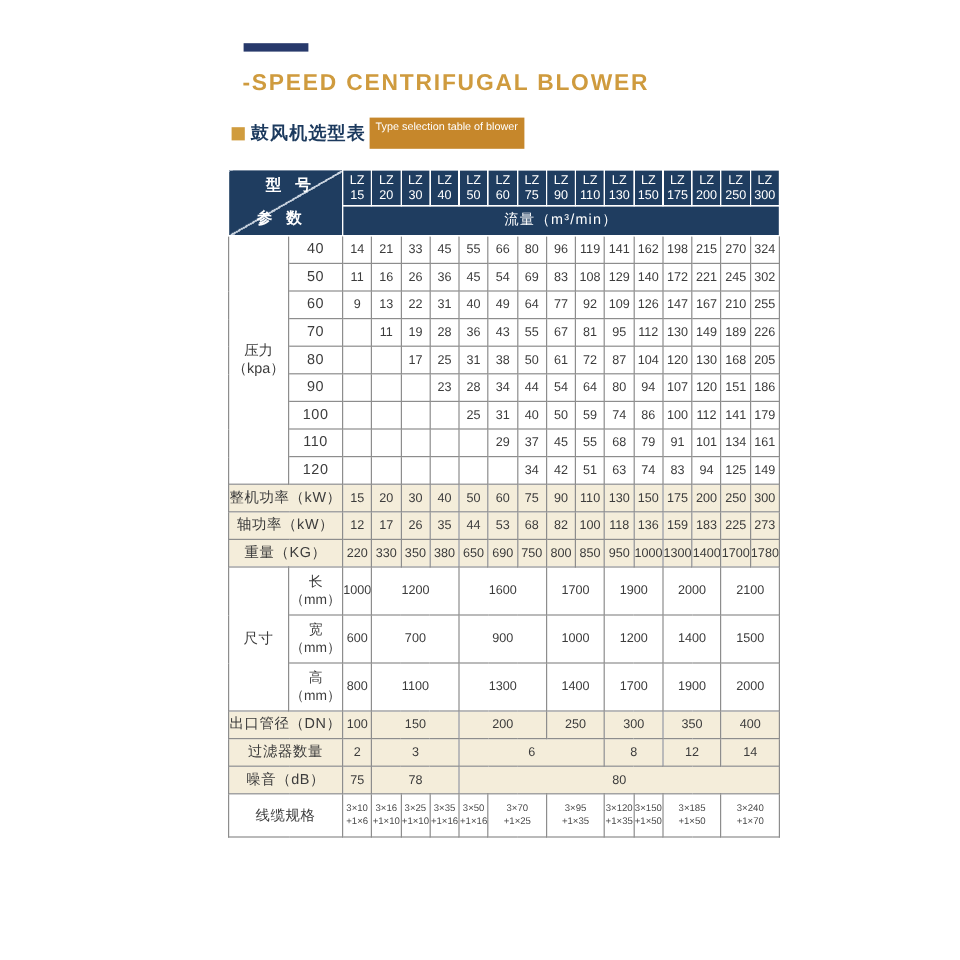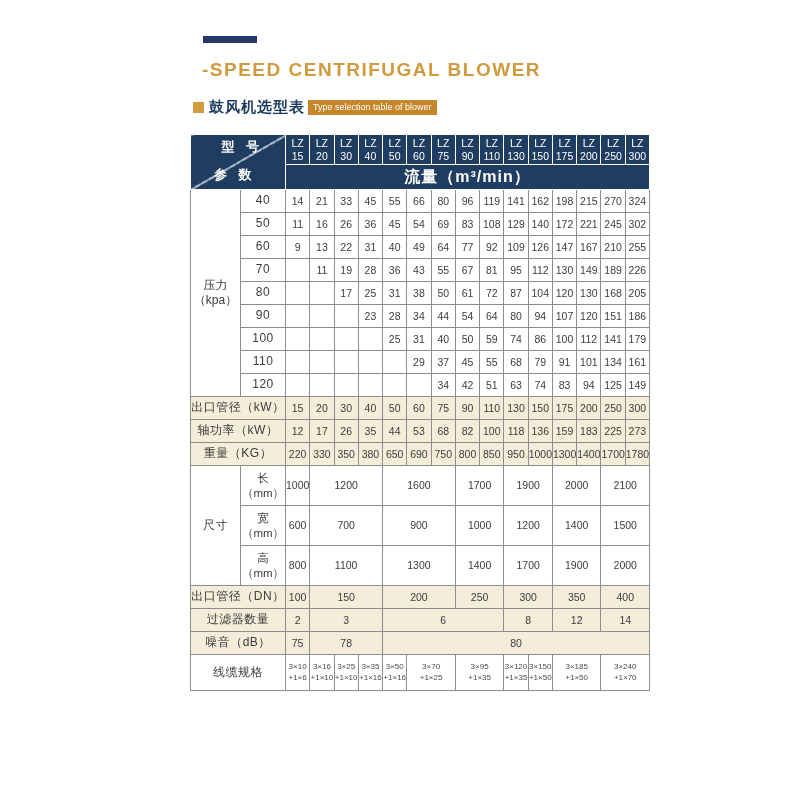--- a/index.html
+++ b/index.html
@@ -6,28 +6,28 @@
   html,body { width:800px; height:800px; background:#ffffff; font-family:"Liberation Sans",sans-serif; }
   .page { position:relative; width:800px; height:800px; background:#fff; overflow:hidden; }
   .content { position:absolute; left:190px; top:0; width:465px; }
 
   .top-bar { margin:36px 0 0 13px; width:54px; height:7px; background:#27396b; }
   .main-title { margin:10px 0 0 12px; color:#cf9b3e; font-size:19px; font-weight:bold; letter-spacing:1.5px; line-height:33px; }
   .section-title { margin:8px 0 0 4px; color:#1c3a5e; font-size:28px; font-weight:bold; letter-spacing:2px; }
   .caption-row { margin:12px 0 0 3px; display:flex; align-items:center; }
   .bullet { width:11px; height:11px; background:#d09c3e; margin-right:5px; flex:0 0 auto; }
   .caption-zh { color:#1c3a5e; font-size:15px; font-weight:bold; letter-spacing:1px; }
-  .caption-badge { background:#c6872b; color:#fff; font-size:9px; padding:2px 5px 3px 5px; margin-left:3px; white-space:nowrap; }
+  .caption-badge { background:#c6872b; color:#fff; font-size:9px; padding:2px 5px 14px 5px; margin-left:3px; white-space:nowrap; }
 
   table.spec { margin-top:17px; border-collapse:collapse; table-layout:fixed; width:460px; }
   td { border:1px solid #8d8d8d; text-align:center; vertical-align:middle; color:#3c3c3c;
        font-size:10.5px; padding:0; height:23px; overflow:hidden; line-height:1.15; }
   td.navy { background:#1f3d60; color:#fff; border-color:#fff; }
   td.model div { line-height:1.15; font-size:10.5px; }
-  td.flow { font-size:16px; height:25px; letter-spacing:1px;font-weight:bold; }
+  td.flow { font-size:12px; height:25px; letter-spacing:1px; }
   td.corner { position:relative; background:#1f3d60; border-color:#fff;
     background-image:linear-gradient(to bottom right, rgba(0,0,0,0) calc(50% - 0.8px), #c9d3df calc(50% - 0.8px), #c9d3df calc(50% + 0.8px), rgba(0,0,0,0) calc(50% + 0.8px)); }
   td.corner .tr { position:absolute; top:5px; right:22px; color:#fff; font-size:13px; font-weight:bold; letter-spacing:4px; }
   td.corner .bl { position:absolute; bottom:6px; left:23px; color:#fff; font-size:13px; font-weight:bold; letter-spacing:4px; }
   td.beige { background:#f4edda; }
   td.lbl { font-size:12px; letter-spacing:0.5px; }
   td.sublbl { font-size:11.5px; }
   td.sublbl div, td.plabel div { line-height:1.25; }
   td.plabel { font-size:12px; }
   tr.dim td { height:40px; }
@@ -299,21 +299,21 @@
             <td>42</td>
             <td>51</td>
             <td>63</td>
             <td>74</td>
             <td>83</td>
             <td>94</td>
             <td>125</td>
             <td>149</td>
           </tr>
           <tr>
-            <td class="lbl beige" colspan="2">出口管径（kW）</td>
+            <td class="lbl beige" colspan="2">整机功率（kW）</td>
             <td class="beige">15</td>
             <td class="beige">20</td>
             <td class="beige">30</td>
             <td class="beige">40</td>
             <td class="beige">50</td>
             <td class="beige">60</td>
             <td class="beige">75</td>
             <td class="beige">90</td>
             <td class="beige">110</td>
             <td class="beige">130</td>

